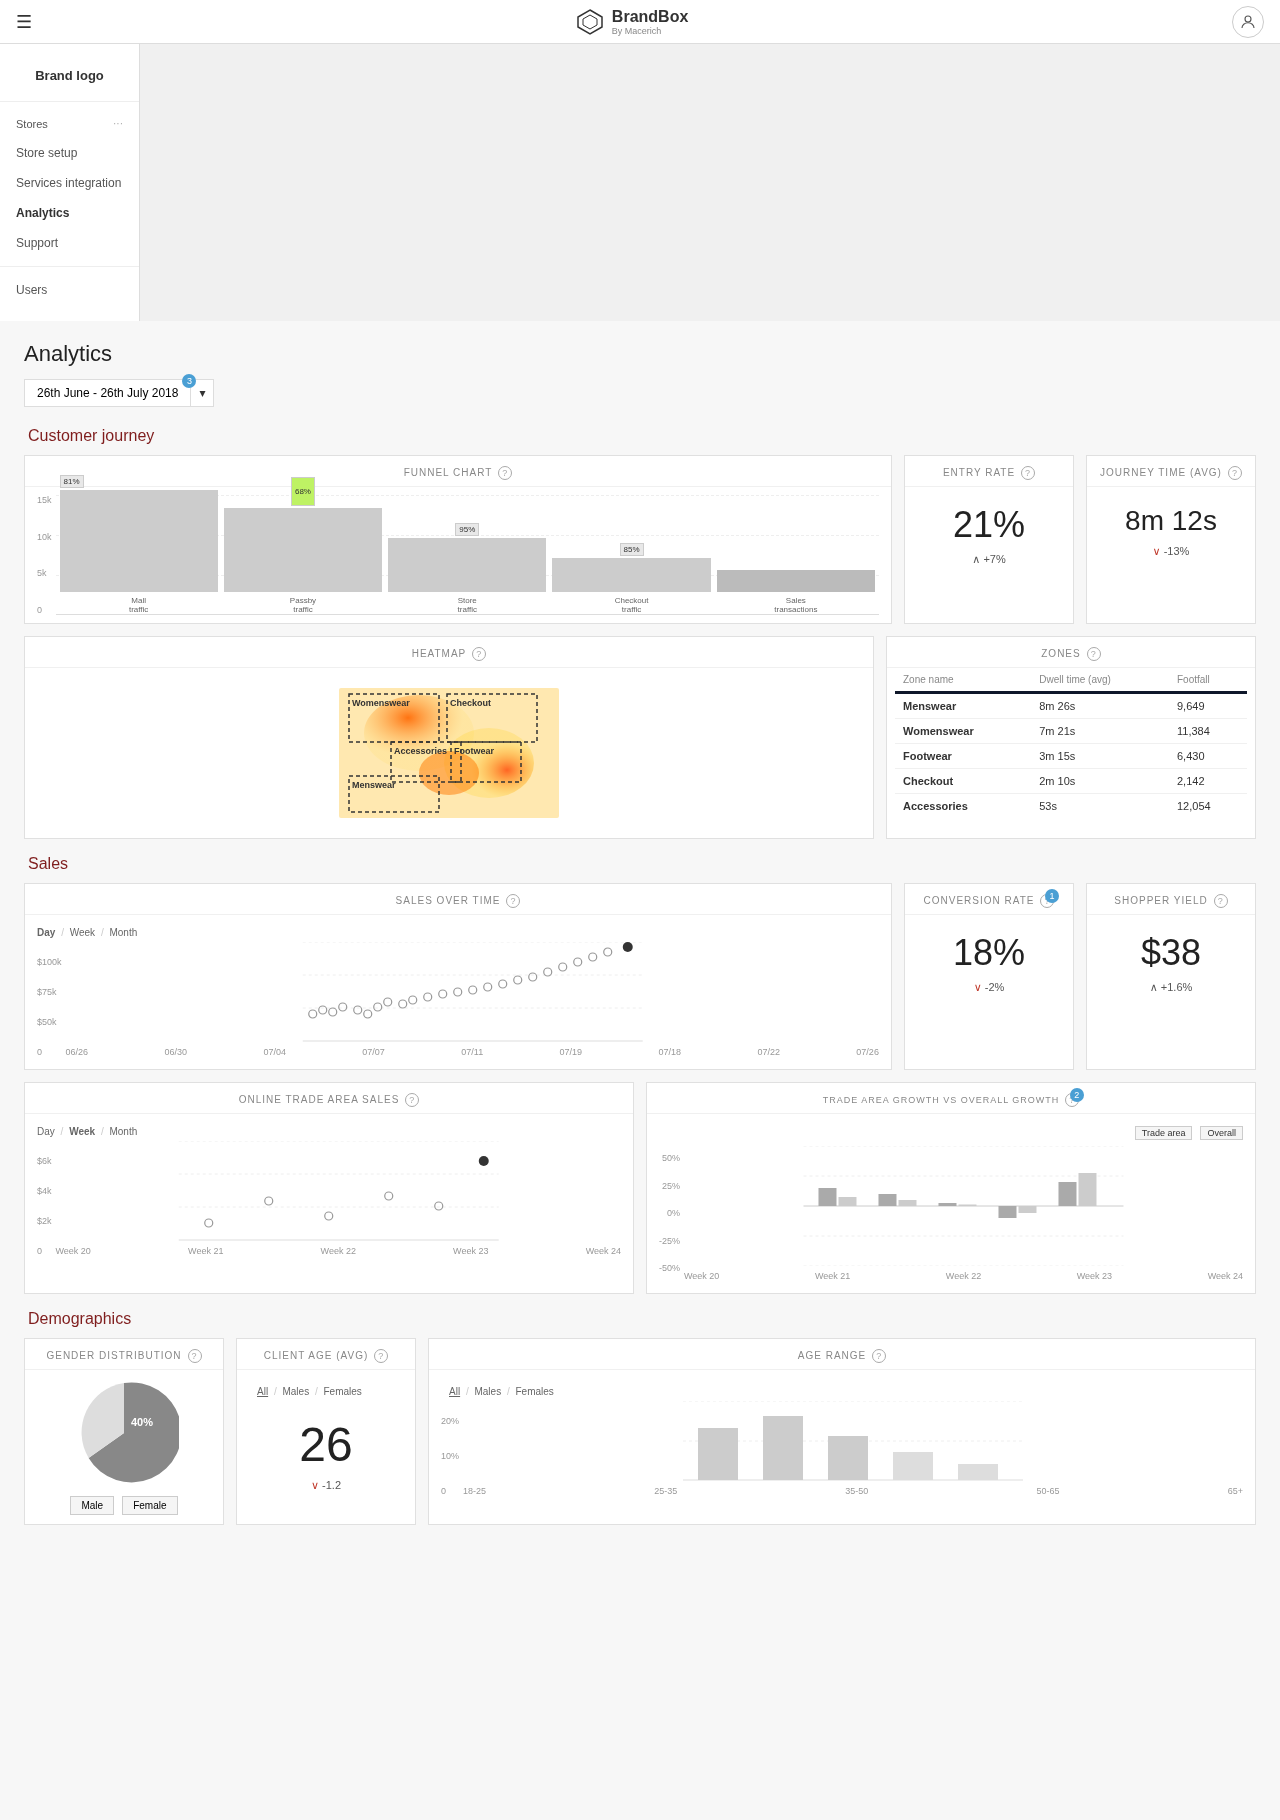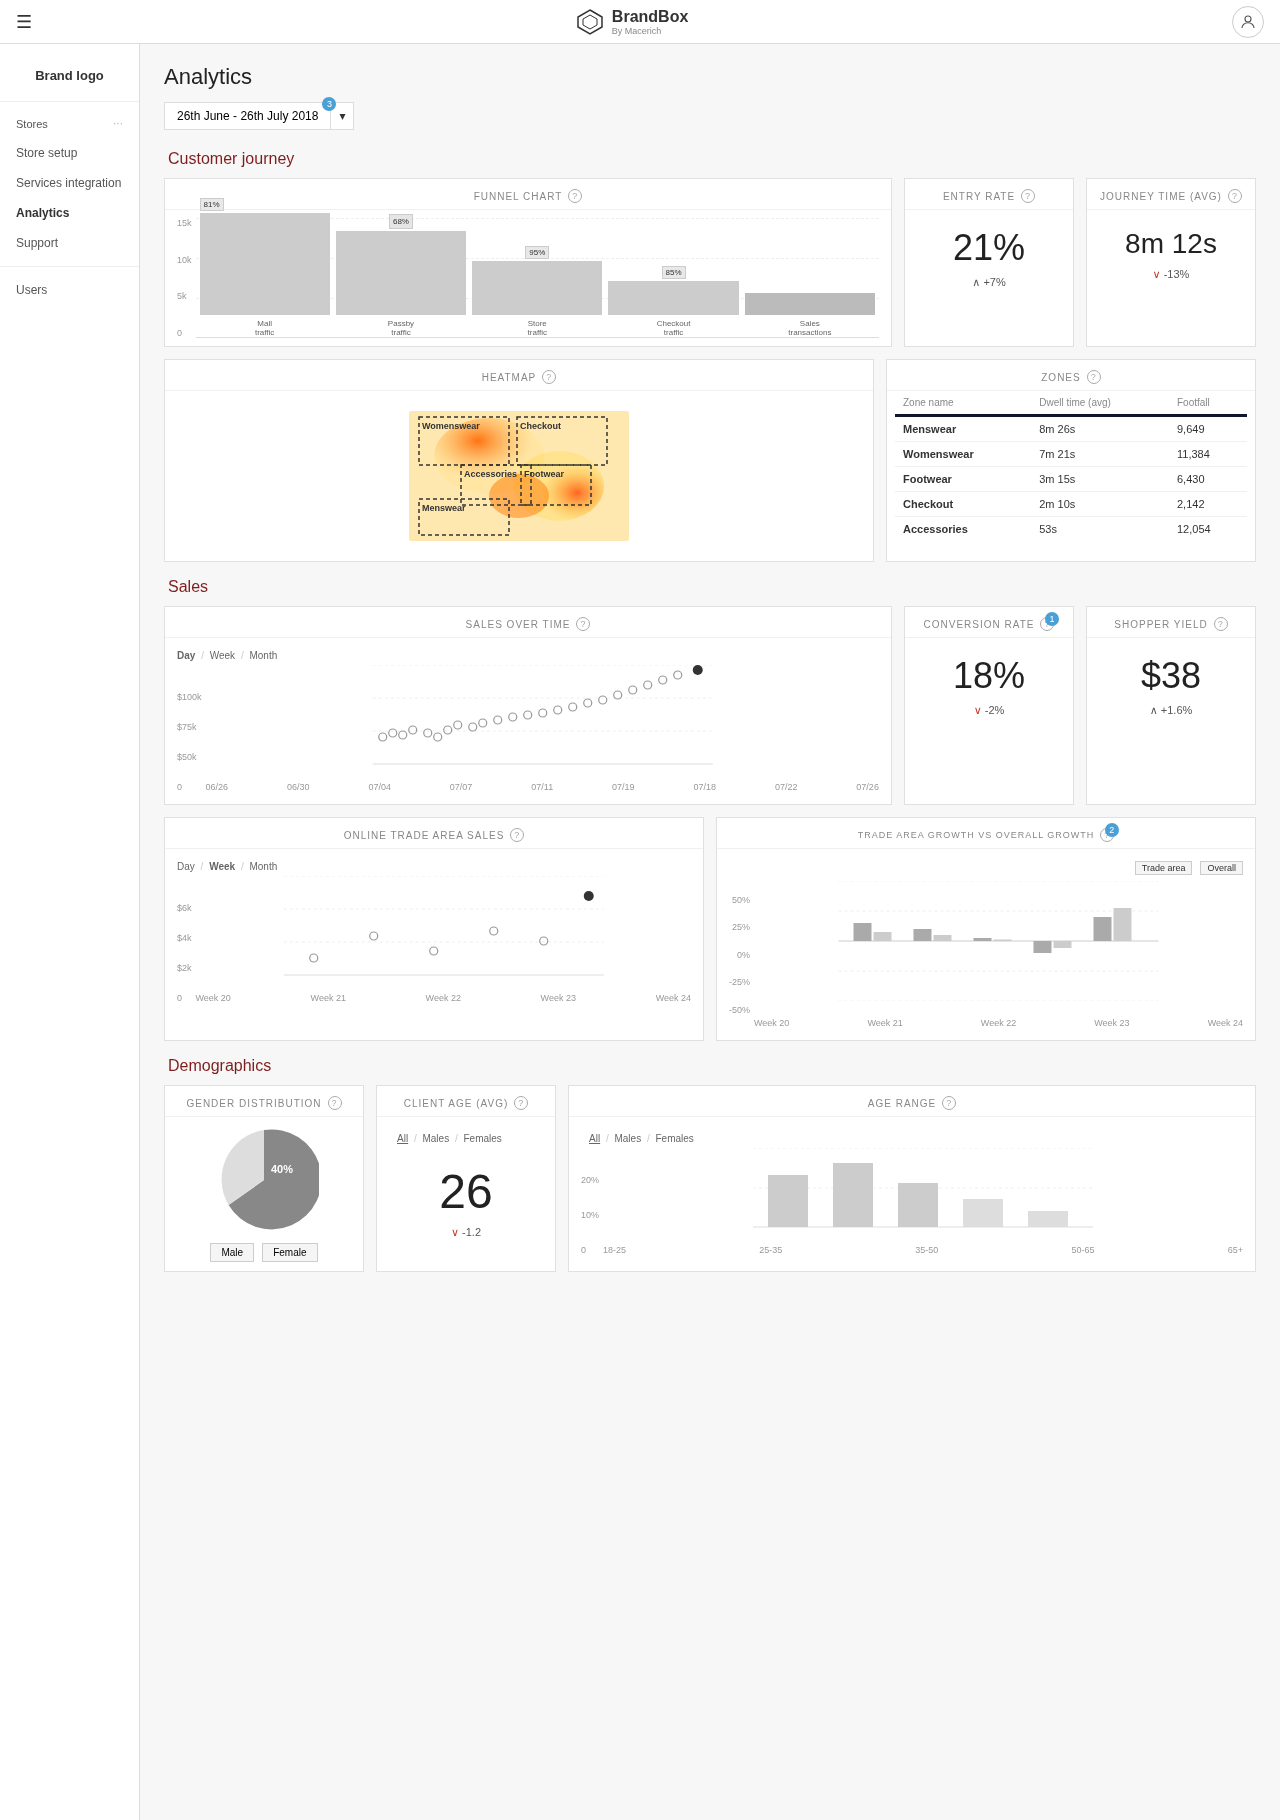--- a/index.html
+++ b/index.html
@@ -12,21 +12,21 @@
       padding: 0 16px; height: 44px; position: fixed; top: 0; left: 0; right: 0; z-index: 100;
     }
     .top-nav .brand { display: flex; align-items: center; gap: 8px; font-weight: bold; font-size: 14px; }
     .hamburger { font-size: 18px; cursor: pointer; }
     .user-icon { width: 32px; height: 32px; border-radius: 50%; border: 1px solid #ccc; display: flex; align-items: center; justify-content: center; cursor: pointer; }
 
     
     .brand-logo-svg { width: 28px; height: 28px; }
 
     
-    .layout { display: flex; margin-top: 44px; min-height: calc(1820px - 44px); }
+    .layout { display: flex; margin-top: 44px; min-height: calc(1820px - 44px); flex-direction: column; }
 
     
     .sidebar {
       width: 140px; background: #fff; border-right: 1px solid #ddd;
       padding: 16px 0; flex-shrink: 0;
     }
     .sidebar-brand { text-align: center; padding: 8px 16px 16px; font-weight: bold; font-size: 13px; line-height: 1.3; border-bottom: 1px solid #eee; margin-bottom: 8px; }
     .sidebar-item { padding: 8px 16px; cursor: pointer; color: #555; font-size: 12px; }
     .sidebar-item.active { font-weight: bold; color: #333; }
     .sidebar-divider { border: none; border-top: 1px solid #eee; margin: 8px 0; }
@@ -123,21 +123,21 @@
     
     .notif-badge {
       position: absolute; top: -6px; right: -6px;
       background: #4a9fd4; color: #fff; font-size: 9px;
       width: 14px; height: 14px; border-radius: 50%;
       display: flex; align-items: center; justify-content: center;
     }
 
     .relative { position: relative; }
 
-    .x-axis-labels { display: flex; justify-content: space-between; font-size: 9px; color: #999; padding: 0 0 0 0; margin-top: 14px; }
+    .x-axis-labels { display: flex; justify-content: space-between; font-size: 9px; color: #999; padding: 0 0 0 0; margin-top: 2px; }
 
     .stores-header { display: flex; justify-content: space-between; align-items: center; padding: 8px 16px; font-size: 11px; color: #555; gap: 36px; }
   </style>
 </head>
 <body>
 
 <nav class="top-nav">
   <span class="hamburger">☰</span>
   <div class="brand">
     <svg class="brand-logo-svg" viewBox="0 0 28 28">
@@ -215,21 +215,21 @@
                 <div style="flex:1;display:flex;flex-direction:column;align-items:center;position:relative">
                   <div style="width:100%;display:flex;flex-direction:column;align-items:flex-start">
                     <div style="font-size:8px;background:#e8e8e8;border:1px solid #ccc;padding:1px 3px;margin-bottom:2px;white-space:nowrap">81%</div>
                     <div style="width:100%;height:102px;background:#ccc"></div>
                   </div>
                   <div style="font-size:8px;color:#666;text-align:center;margin-top:4px;line-height:1.2">Mall<br>traffic</div>
                 </div>
 
                 <div style="flex:1;display:flex;flex-direction:column;align-items:center;position:relative">
                   <div style="width:100%;display:flex;flex-direction:column;align-items:center">
-                    <div style="font-size:8px;background:#e5e5e5;border:1px solid #ccc;padding:2px 3px;margin-bottom:2px;white-space:nowrap">68%</div>
+                    <div style="font-size:8px;background:#bef264;border:1px solid #ccc;padding:9px 3px;margin-bottom:2px;white-space:nowrap">68%</div>
                     <div style="width:100%;height:84px;background:#ccc"></div>
                   </div>
                   <div style="font-size:8px;color:#666;text-align:center;margin-top:4px;line-height:1.2">Passby<br>traffic</div>
                 </div>
 
                 <div style="flex:1;display:flex;flex-direction:column;align-items:center;position:relative">
                   <div style="width:100%;display:flex;flex-direction:column;align-items:center">
                     <div style="font-size:8px;background:#e8e8e8;border:1px solid #ccc;padding:1px 3px;margin-bottom:2px;white-space:nowrap">95%</div>
                     <div style="width:100%;height:54px;background:#ccc"></div>
                   </div>

